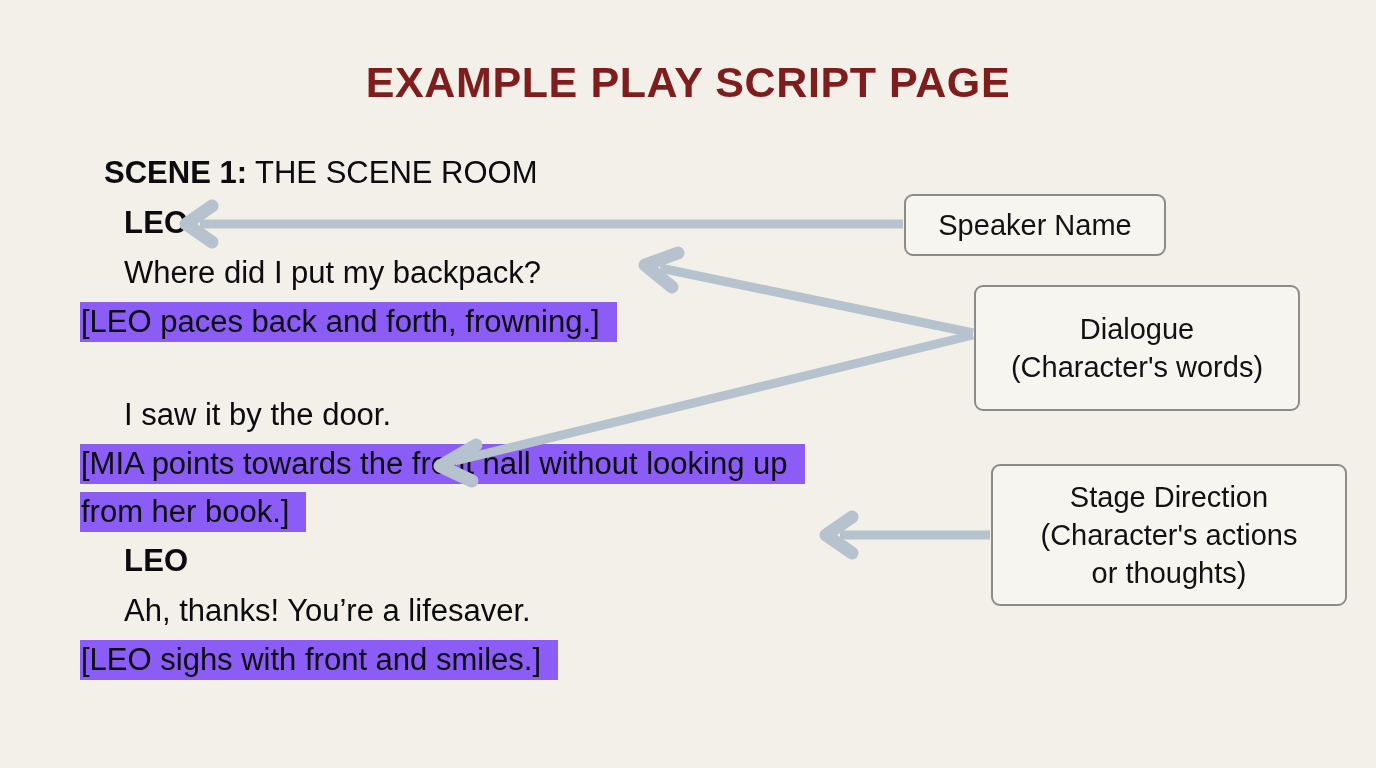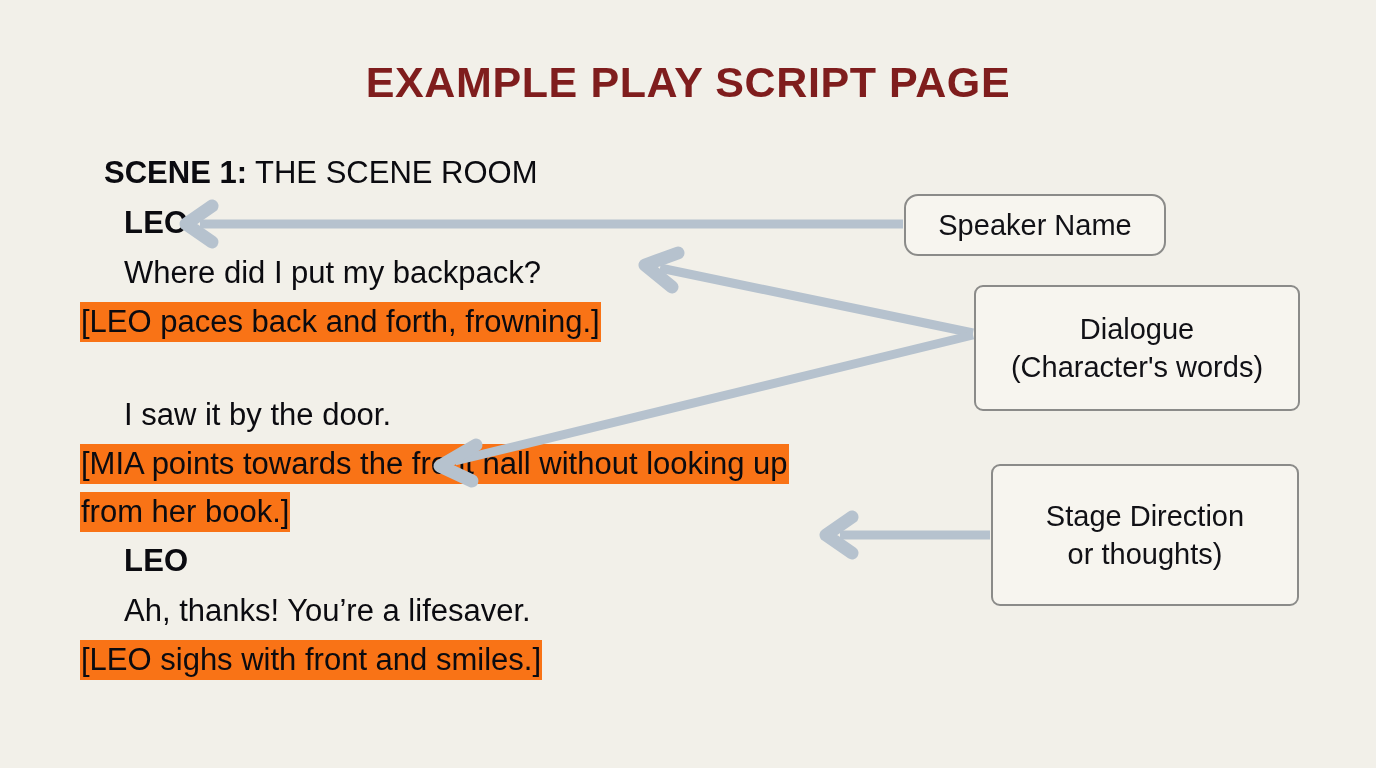--- a/index.html
+++ b/index.html
@@ -66,24 +66,24 @@
     font-weight: bold;
     margin-left: 24px;
   }
   .stage-dir {
     font-size: 31px;
     color: #0b0b10;
     line-height: 48px;
     display: block;
   }
   .stage-dir .hl {
-    background: #f97316;
+    background: #8b5cf6;
     box-decoration-break: clone;
     -webkit-box-decoration-break: clone;
-    padding: 2px 1px 3px 1px;
+    padding: 2px 17px 3px 1px;
   }
   .block-gap {
     height: 44px;
   }
   .stage-dir-wrap {
     width: 760px;
   }
 
   
   .callout {
@@ -96,23 +96,23 @@
     display: flex;
     align-items: center;
     justify-content: center;
     text-align: center;
     font-size: 29px;
     line-height: 38px;
     z-index: 4;
   }
   .callout .cline { display: block; white-space: nowrap; }
 
-  #callout-speaker { left: 904px; top: 194px;  width: 262px; height: 62px; border-radius: 14px; }
+  #callout-speaker { left: 904px; top: 194px;  width: 262px; height: 62px; }
   #callout-dialogue { left: 974px; top: 285px;  width: 326px; height: 126px; }
-  #callout-stage    { left: 991px; top: 464px;  width: 308px; height: 142px; }
+  #callout-stage    { left: 991px; top: 464px;  width: 356px; height: 142px; }
 
   
   #arrows {
     position: absolute;
     left: 0; top: 0;
     width: 1376px;
     height: 768px;
     z-index: 2;
     pointer-events: none;
   }
@@ -193,17 +193,18 @@
   <div class="callout" id="callout-dialogue">
     <div>
       <span class="cline">Dialogue</span>
       <span class="cline">(Character's words)</span>
     </div>
   </div>
 
   <div class="callout" id="callout-stage">
     <div>
       <span class="cline">Stage Direction</span>
+      <span class="cline">(Character's actions</span>
       <span class="cline">or thoughts)</span>
     </div>
   </div>
 
 </div>
 
 </body></html>

